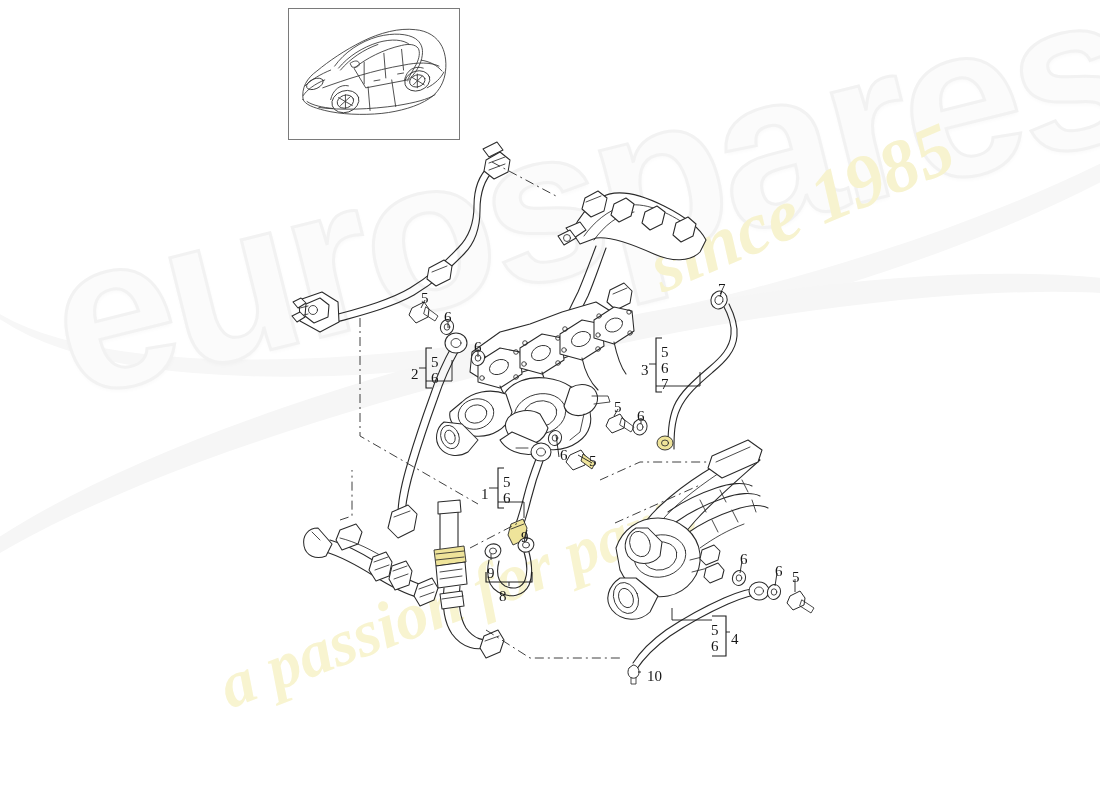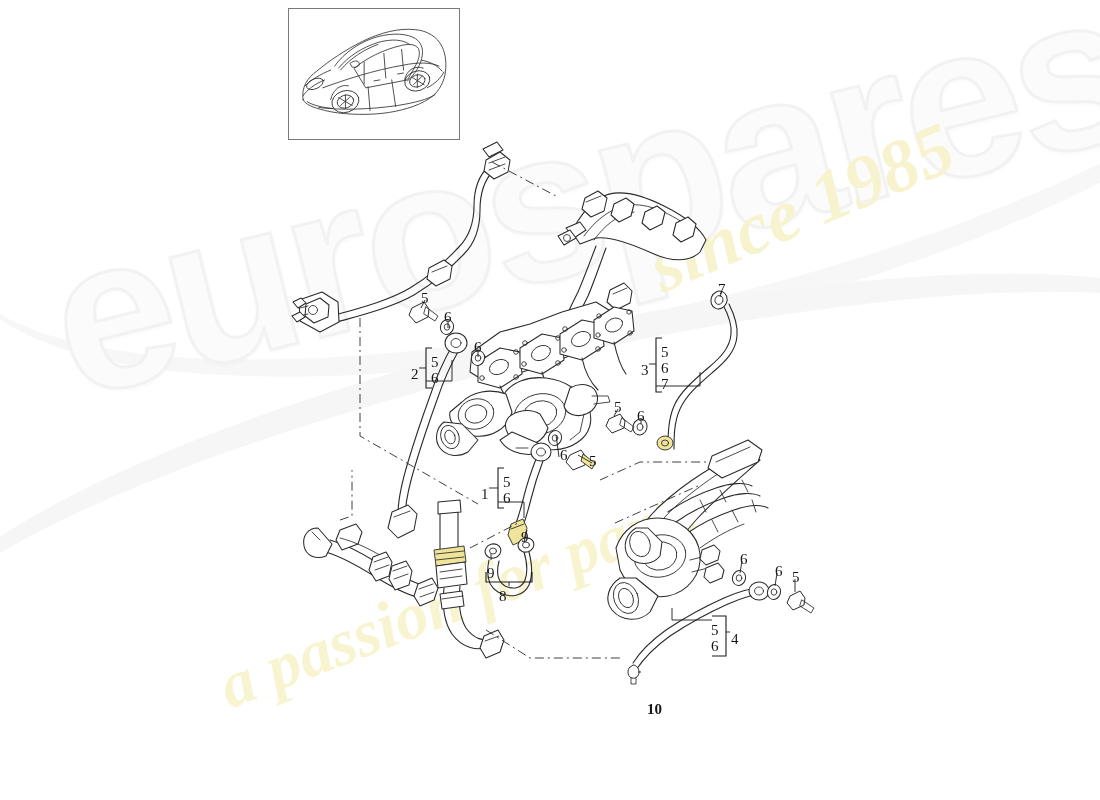--- a/index.html
+++ b/index.html
@@ -518,16 +518,16 @@
       <div class="lbl" style="left: 503px; top: 491px;">6</div>
       <div class="lbl" style="left: 521px; top: 530px;">9</div>
       <div class="lbl" style="left: 487px; top: 566px;">9</div>
       <div class="lbl" style="left: 499px; top: 589px;">8</div>
       <div class="lbl" style="left: 740px; top: 552px;">6</div>
       <div class="lbl" style="left: 775px; top: 564px;">6</div>
       <div class="lbl" style="left: 792px; top: 570px;">5</div>
       <div class="lbl" style="left: 731px; top: 632px;">4</div>
       <div class="lbl" style="left: 711px; top: 623px;">5</div>
       <div class="lbl" style="left: 711px; top: 639px;">6</div>
-      <div class="lbl" style="left: 647px; top: 702px; font-weight: bold;">10</div>
+      <div class="lbl" style="left: 647px; top: 669px;">10</div>
     </div>
 
 </div>
 
 </body></html>

